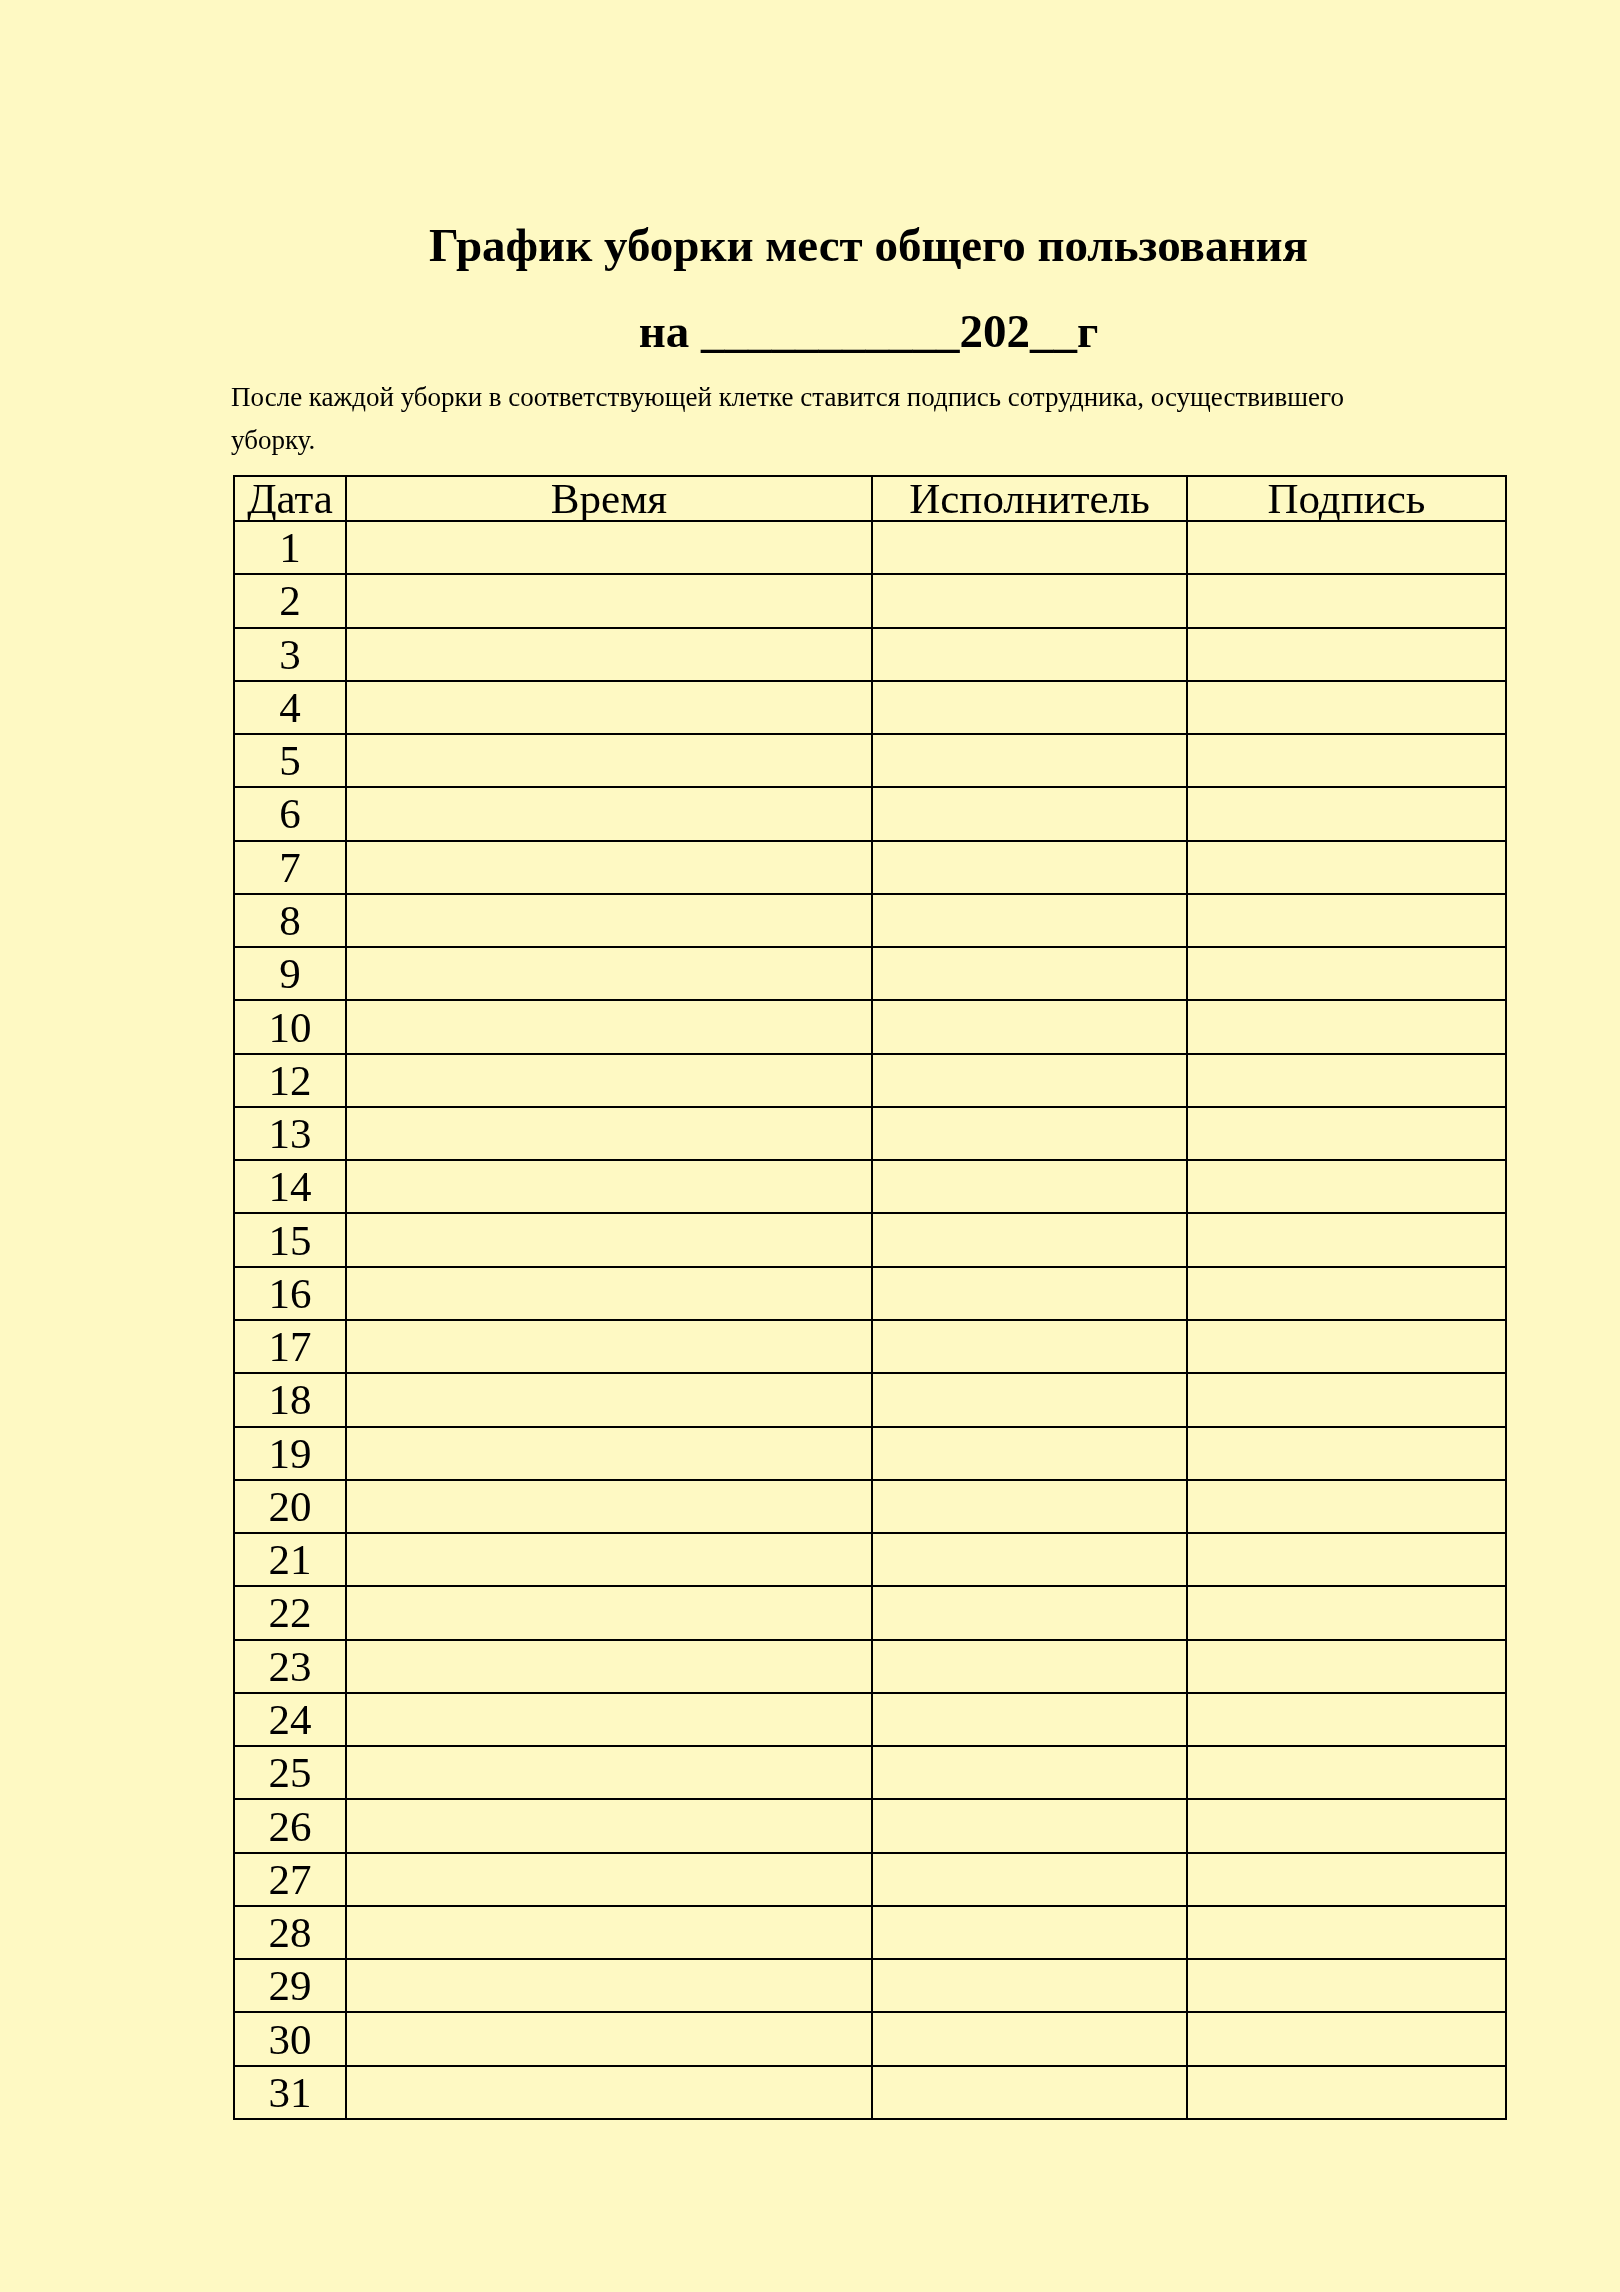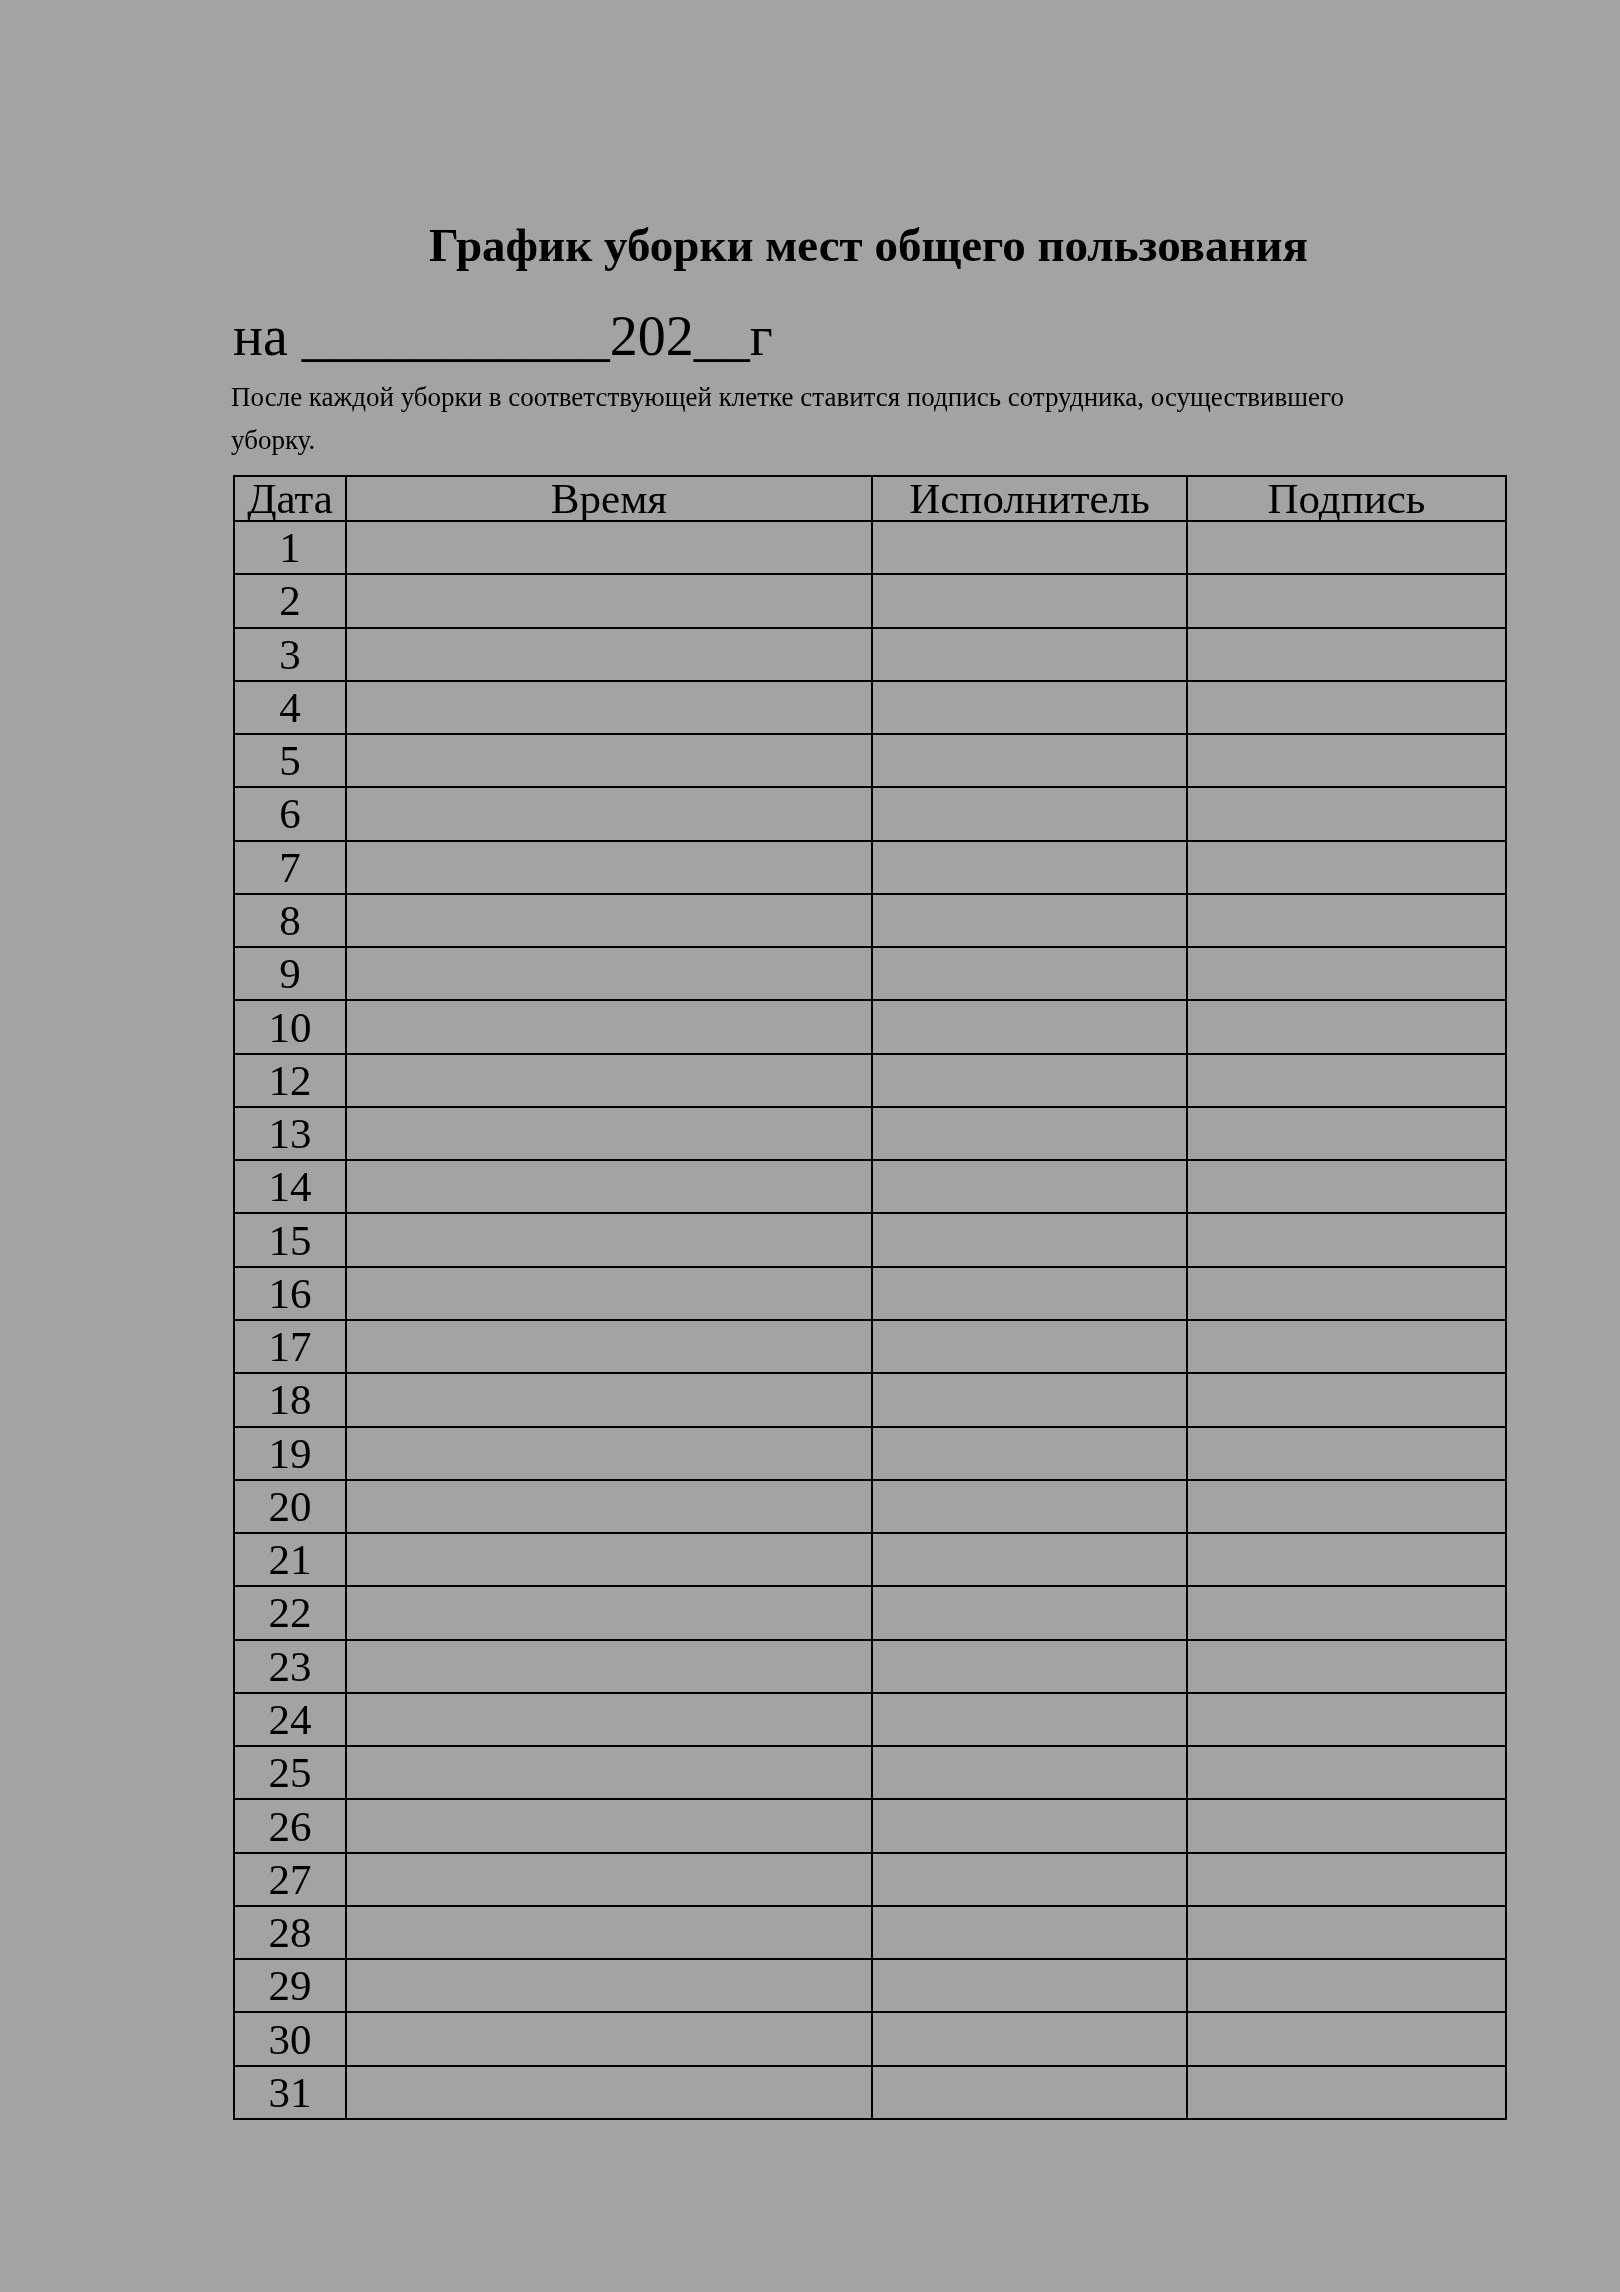--- a/index.html
+++ b/index.html
@@ -4,43 +4,44 @@
 <style>
   html, body {
     margin: 0;
     padding: 0;
     background: #ffffff;
   }
   .page {
     position: relative;
     width: 1620px;
     height: 2293px;
-    background: #a3a3a3;
+    background: #fef9c3;
     color: #000000;
     font-family: "Liberation Serif", serif;
     overflow: hidden;
   }
   .doc-title {
     position: absolute;
     top: 220px;
     left: 233px;
     width: 1271px;
     text-align: center;
     font-size: 47px;
     font-weight: bold;
     line-height: 1.1;
     white-space: nowrap;
   }
   .doc-subtitle {
     position: absolute;
     top: 306px;
     left: 233px;
     width: 1271px;
-    font-size: 56px;
-    font-weight: normal;
+    text-align: center;
+    font-size: 47px;
+    font-weight: bold;
     line-height: 1.1;
     white-space: nowrap;
   }
   .intro {
     position: absolute;
     top: 376px;
     left: 231px;
     width: 1264px;
     font-size: 27px;
     line-height: 43px;

